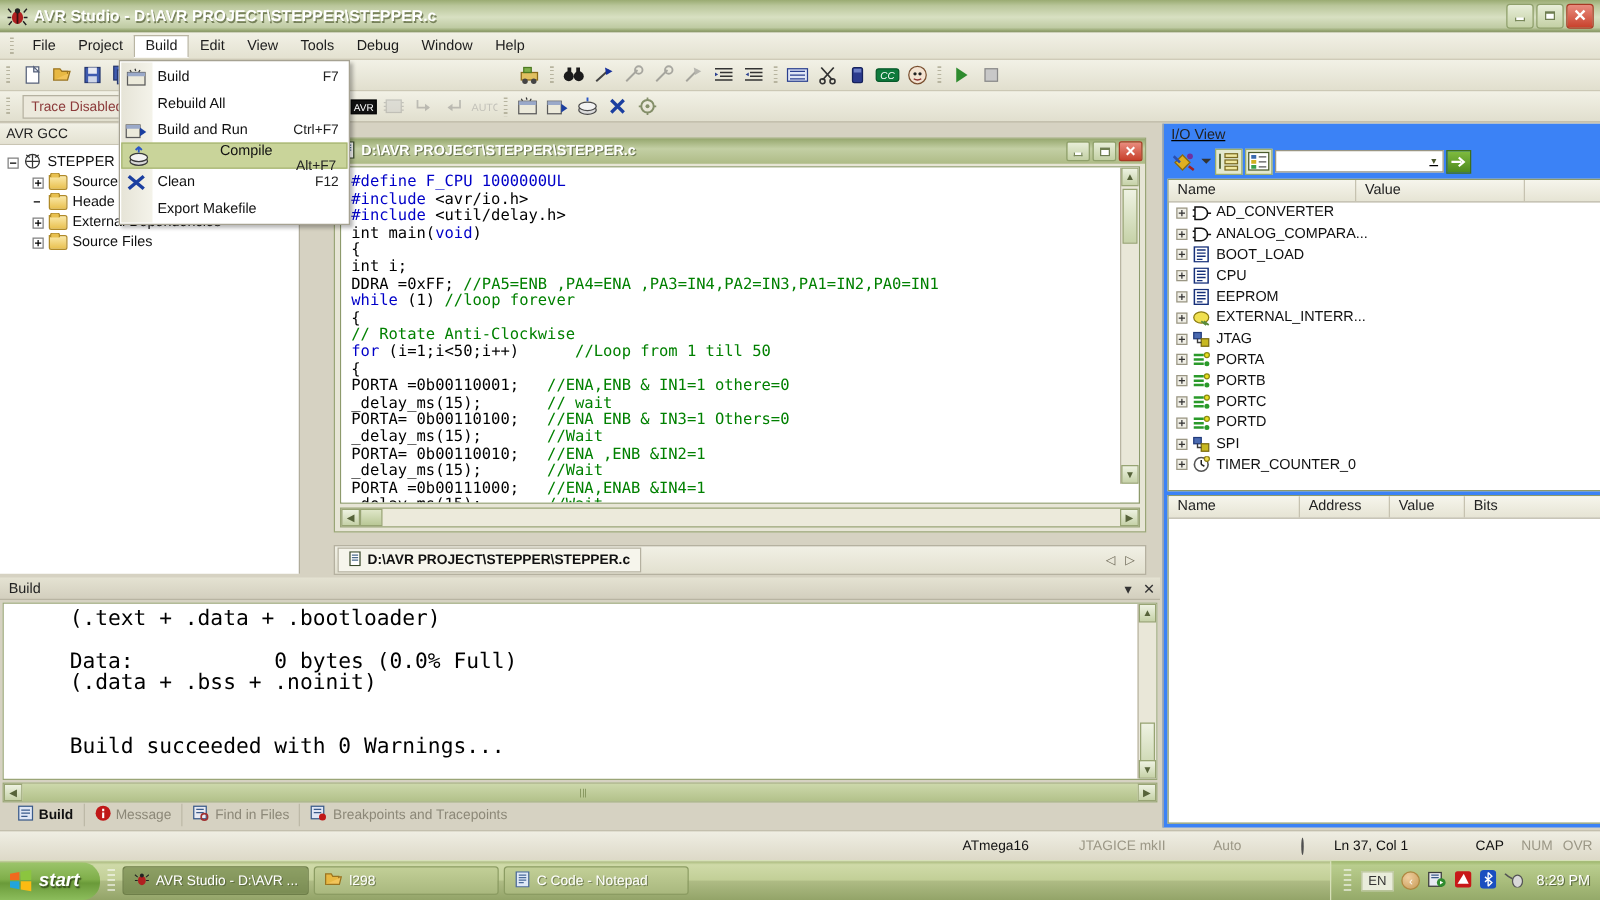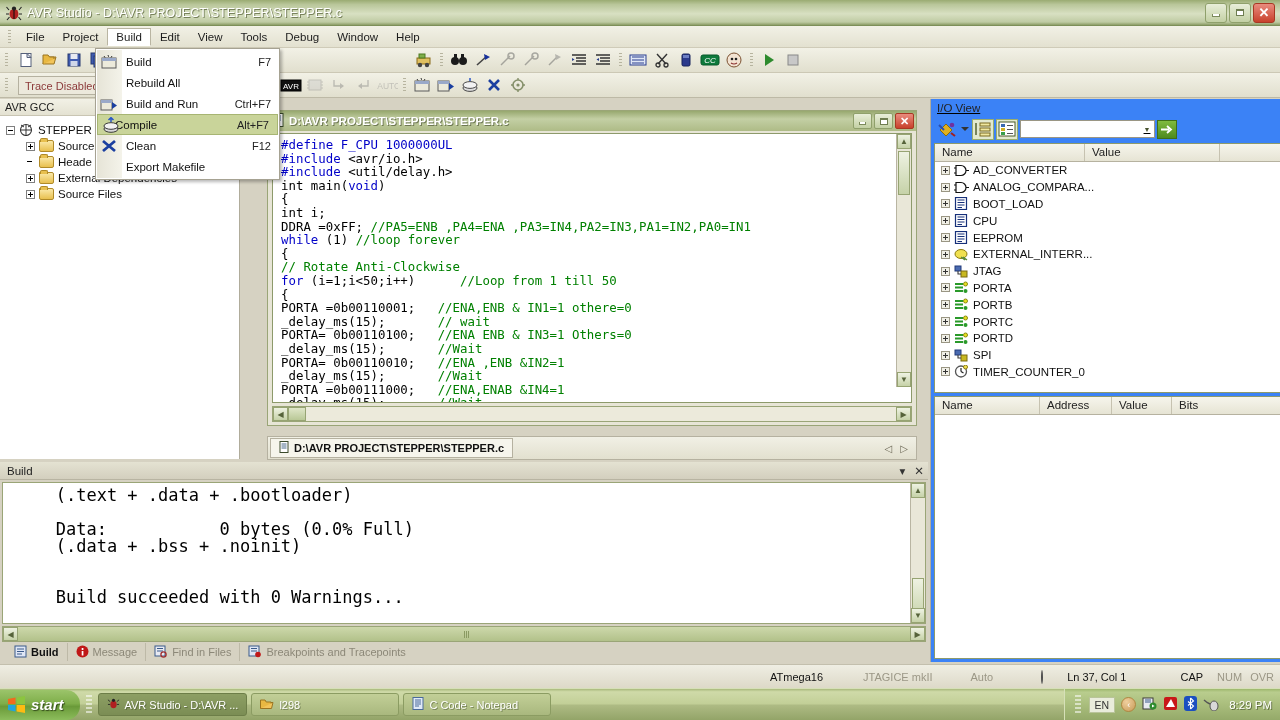--- a/index.html
+++ b/index.html
@@ -15,21 +15,21 @@
 
   
   .titlebar {
     position: absolute; left: 0; top: 0; width: 1280px; height: 26px;
     background: linear-gradient(to bottom, #9aab72 0%, #b9c69a 18%, #d8e0c2 55%, #bfcba3 88%, #8c9d66 100%);
     display: flex; align-items: center; padding: 0 2px;
     border-bottom: 1px solid #7d8f58;
   }
   .titlebar .tb-icon { width: 18px; height: 18px; margin: 0 4px 0 3px; position: relative; flex: 0 0 auto; }
   .titlebar .tb-title {
-    color: #ffffff; font-weight: normal; font-size: 12.5px;
+    color: #ffffff; font-weight: bold; font-size: 12.5px;
     text-shadow: 1px 1px 0 rgba(90,100,60,.75);
     white-space: nowrap; letter-spacing: .1px;
   }
   .tb-buttons { margin-left: auto; display: flex; gap: 2px; padding-right: 3px; }
   .tb-btn {
     width: 22px; height: 20px; border: 1px solid #8fa06b; border-radius: 3px;
     background: linear-gradient(to bottom, #e8eed9, #c3d0a4);
     display: flex; align-items: center; justify-content: center;
     color: #ffffff; font-size: 10px; font-weight: bold;
   }
@@ -80,21 +80,21 @@
     padding: 2px 0;
   }
   .dropdown .gutter {
     position: absolute; left: 1px; top: 1px; bottom: 1px; width: 25px;
     background: linear-gradient(to right, #e6e4d7, #f4f3ea);
   }
   .dd-item {
     position: relative; height: 21px; display: flex; align-items: center;
     padding-left: 30px; padding-right: 8px; font-size: 11.5px; color: #111;
   }
-  .dd-item.sel { background: #c9d49a; border: 1px solid #a7b573; height: 21px; margin: 0 1px; padding-left: 17px; }
+  .dd-item.sel { background: #c9d49a; border: 1px solid #a7b573; height: 21px; margin: 0 1px; padding-left: 27px; flex-direction: column; }
   .dd-item .acc { margin-left: auto; color: #222; font-size: 11px; }
   .dd-icon { position: absolute; left: 4px; top: 2px; width: 18px; height: 17px; }
 
   
   .leftpanel {
     position: absolute; left: 0; top: 99px; width: 240px; height: 360px;
     background: #ffffff; border-right: 1px solid #b0ac9b;
   }
   .lp-head {
     height: 17px; background: linear-gradient(to bottom,#f2f1e6,#e4e2d2);

